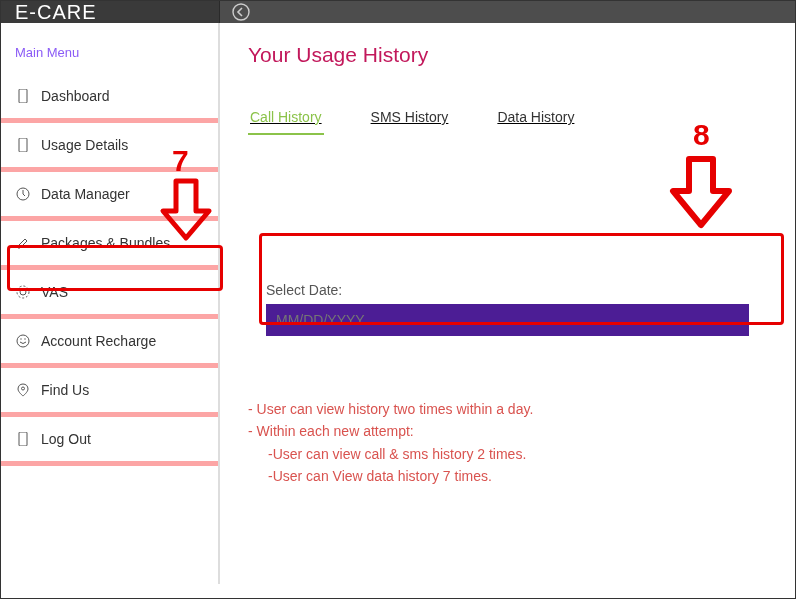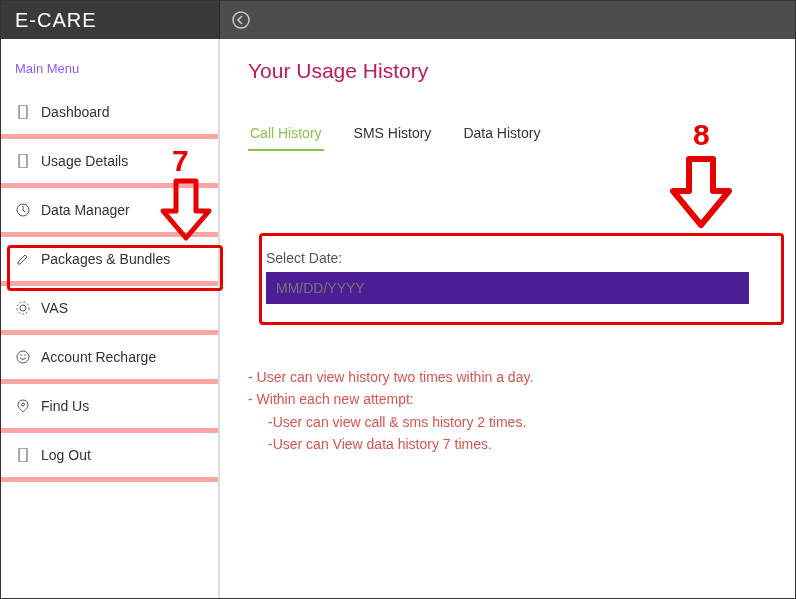--- a/index.html
+++ b/index.html
@@ -1,33 +1,33 @@
 <!DOCTYPE html>
 <html><head>
 <meta charset="utf-8">
 <style>
   * { box-sizing: border-box; margin: 0; padding: 0; }
   body { font-family: Arial, Helvetica, sans-serif; background: #fff; width: 796px; height: 599px; overflow: hidden; position: relative; border: 1px solid #333; }
-  .header { height: 38px; background: #3a3a3a; display: flex; align-items: center; }
+  .header { height: 22px; background: #3a3a3a; display: flex; align-items: center; }
   .brand { width: 218px; color: #fff; font-size: 20px; letter-spacing: 1px; padding-left: 14px; font-weight: 400; }
   .header-right { flex: 1; background: #4d4d4d; height: 100%; display: flex; align-items: center; padding-left: 10px; border-left: 1px solid #2a2a2a; }
   .back-icon { width: 22px; height: 22px; display: flex; align-items: center; justify-content: center; }
   .layout { display: flex; height: 561px; }
   .sidebar { width: 218px; background: #fff; border-right: 1px solid #ddd; }
   .main-menu-label { color: #8b5cf6; font-size: 13px; padding: 22px 14px 14px 14px; }
   .sidebar-item { display: flex; align-items: center; padding: 14px 14px; font-size: 14px; color: #333; cursor: pointer; border-bottom: 5px solid #fca5a5; }
   .sidebar-item .icon { width: 16px; height: 16px; margin-right: 10px; display: flex; align-items: center; justify-content: center; color: #555; }
   .content { flex: 1; padding: 20px 28px; background: #fff; position: relative; border-left: 1px solid #ddd; }
   .content-inner { background: #fff; }
   .page-title { color: #c2185b; font-size: 21px; font-weight: 500; margin-bottom: 34px; }
-  .tabs { display: flex; gap: 28px; border-bottom: 1px solid transparent; margin-bottom: 20px; }
+  .tabs { display: flex; gap: 45px; border-bottom: 1px solid transparent; margin-bottom: 20px; text-decoration: underline; }
   .tab { font-size: 14px; color: #333; padding: 8px 2px; cursor: pointer; border-bottom: 2px solid transparent; }
   .tab.active { color: #8bc34a; border-bottom: 2px solid #8bc34a; }
   .date-block { margin-top: 80px; padding: 18px 18px; }
-  .date-label { font-size: 14px; color: #555; margin-bottom: 6px; }
+  .date-label { font-size: 14px; color: #555; margin-bottom: 6px; margin-top: 48px; }
   .date-input { width: 100%; background: #4c1d95; border: none; padding: 8px 10px; font-size: 14px; color: #999; }
   .info-list { margin-top: 44px; font-size: 14px; color: #d9534f; line-height: 1.6; }
   .info-list .indent { padding-left: 20px; }
 
   
   .anno-box { position: absolute; border: 3px solid #e60000; border-radius: 4px; pointer-events: none; }
   .anno-num { position: absolute; color: #e60000; font-size: 30px; font-weight: bold; pointer-events: none; font-family: "Comic Sans MS", Arial, sans-serif; }
   .anno-arrow { position: absolute; pointer-events: none; }
 
   svg { display: block; }

